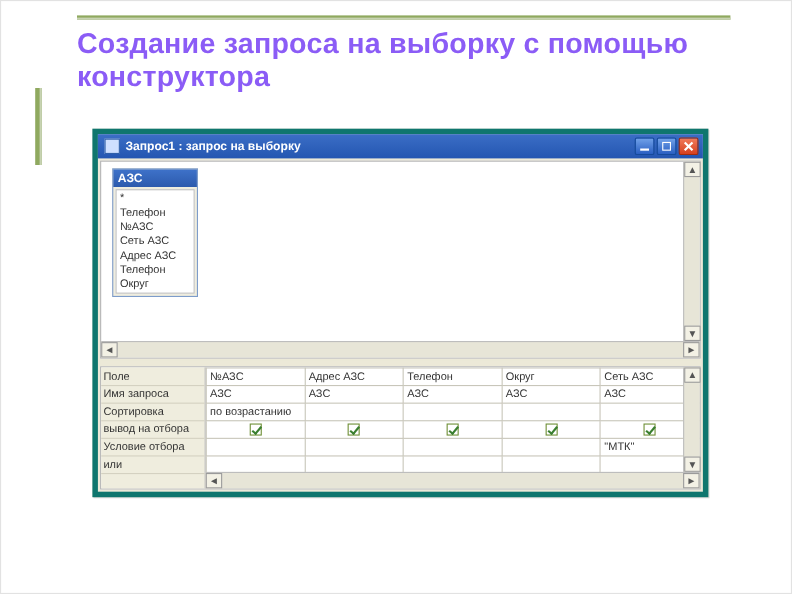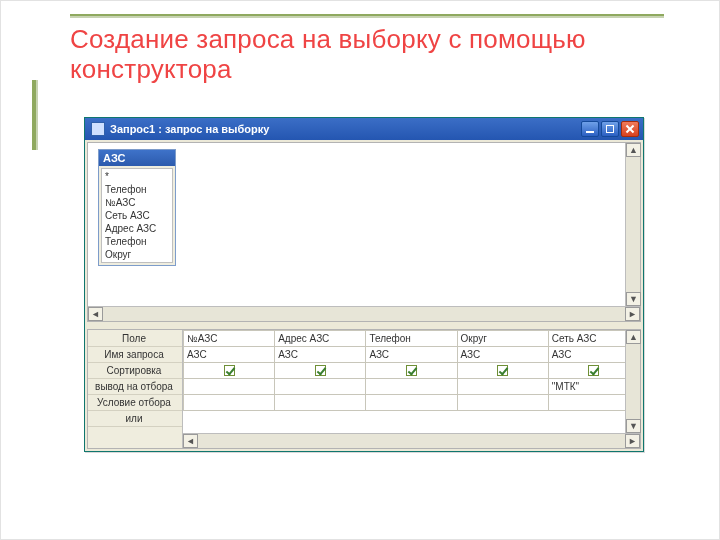--- a/index.html
+++ b/index.html
@@ -27,30 +27,30 @@
     border-bottom: 2px solid #c7d3b2;
   }
   .accent-left {
     position: absolute;
     left: 32px; top: 80px; width: 6px; height: 70px;
     background: #8fa95f; border-right: 2px solid #c7d3b2;
   }
   .slide-title {
     position: absolute;
     left: 70px; right: 56px; top: 24px;
-    font-size: 26px; line-height: 30px; color: #ef4444;
-    font-weight: 400; letter-spacing: .2px;
+    font-size: 26px; line-height: 30px; color: #8b5cf6;
+    font-weight: 700; letter-spacing: .2px;
   }
 
   .win {
     position: absolute;
     left: 84px; top: 117px;
     width: 560px; height: 335px;
     background: #ece9d8;
-    border: 1px solid #0f766e;
+    border: 5px solid #0f766e;
     box-shadow: 1px 1px 0 rgba(0,0,0,.15);
     display: flex; flex-direction: column;
   }
   .titlebar {
     height: 22px;
     background: linear-gradient(#3b6ec6, #2456b1);
     display: flex; align-items: center;
     padding: 0 4px 0 6px;
     color: #fff; font-weight: bold;
   }
@@ -114,21 +114,21 @@
     margin:0 2px 2px 2px;
     background:#fff; border:1px solid #b3b3b3;
     display:flex;
   }
   .rowlabels {
     width:95px; background:#efedde; border-right:1px solid #bdbdbd;
     display:flex; flex-direction:column;
     padding-top:1px;
   }
   .rowlabels div {
-    text-align:center; padding:0 4px 0 2px; font-size:10px; height:16px; line-height:16px;
+    text-align:left; padding:0 4px 0 2px; font-size:10px; height:16px; line-height:16px;
     border-bottom:1px solid #d4d1c1; white-space:nowrap; overflow:hidden;
   }
   .grid {
     flex:1; position:relative; overflow:hidden;
   }
   .grid table { border-collapse:collapse; width:100%; }
   .grid td {
     border:1px solid #c8c6ba; height:16px; font-size:10px; padding:0 3px;
     white-space:nowrap; min-width:80px; max-width:80px; overflow:hidden;
   }
@@ -207,20 +207,27 @@
           <td>Округ</td>
           <td>Сеть АЗС</td>
         </tr>
         <tr>
           <td>АЗС</td>
           <td>АЗС</td>
           <td>АЗС</td>
           <td>АЗС</td>
           <td>АЗС</td>
         </tr>
+        <tr>
+          <td>по возрастанию</td>
+          <td></td>
+          <td></td>
+          <td></td>
+          <td></td>
+        </tr>
         <tr class="show">
           <td><span class="chk"></span></td>
           <td><span class="chk"></span></td>
           <td><span class="chk"></span></td>
           <td><span class="chk"></span></td>
           <td><span class="chk"></span></td>
         </tr>
         <tr>
           <td></td>
           <td></td>

